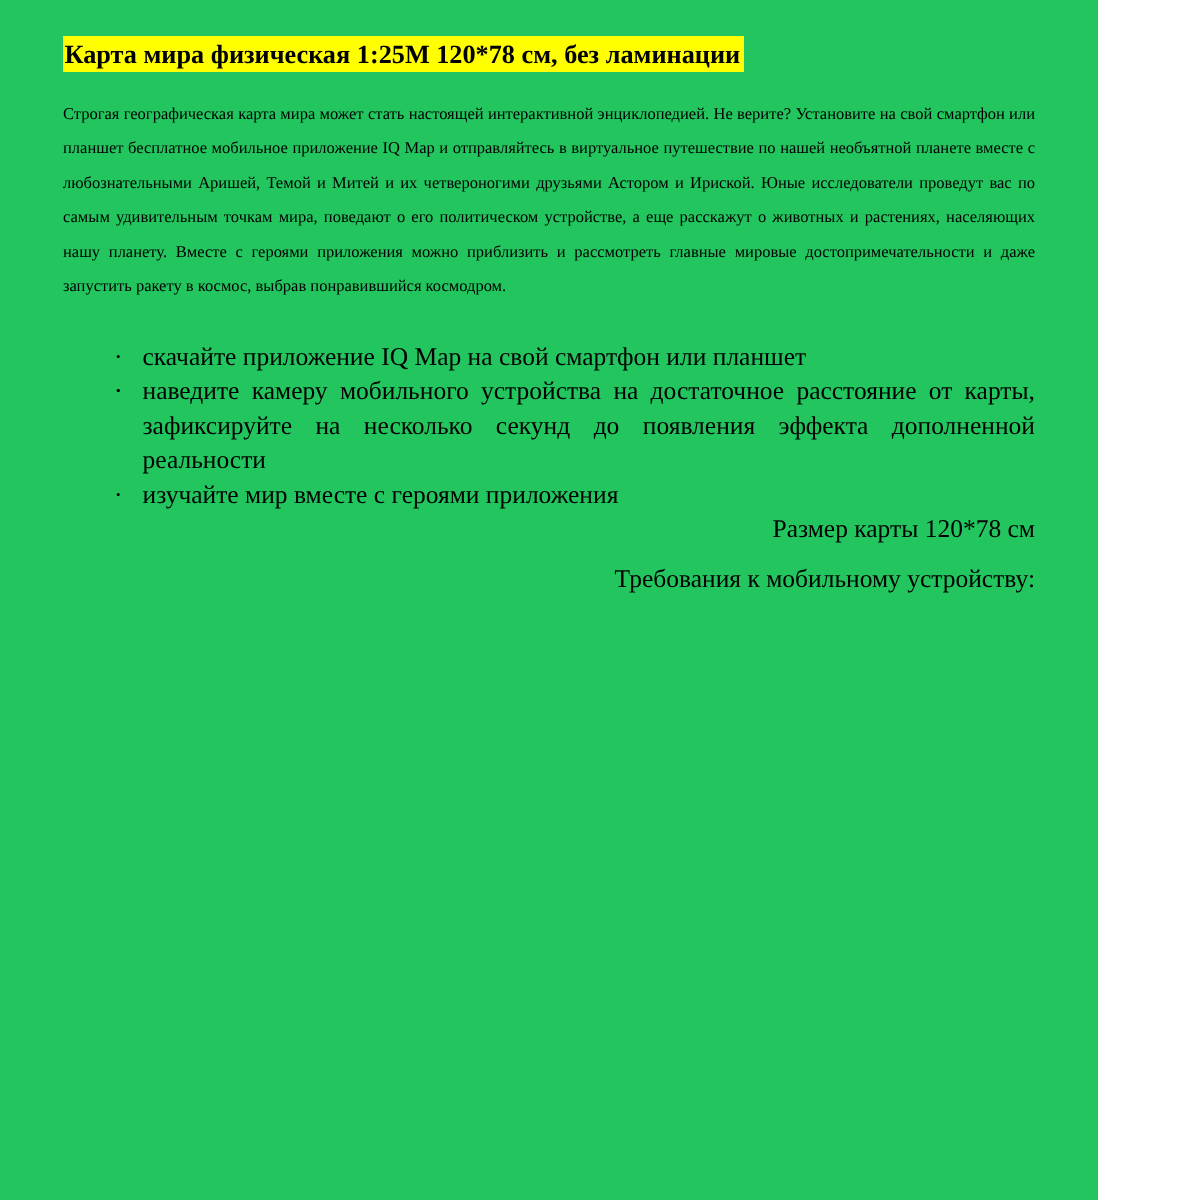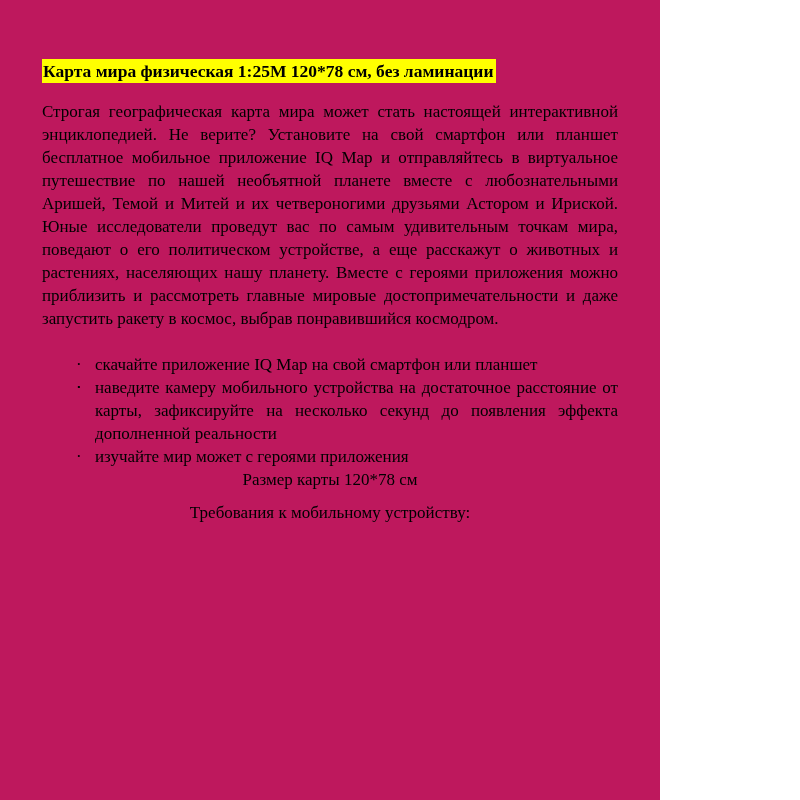--- a/index.html
+++ b/index.html
@@ -5,37 +5,37 @@
   * { margin: 0; padding: 0; box-sizing: border-box; }
   html, body { background: #ffffff; }
   body {
     width: 800px;
     height: 800px;
     font-family: "Liberation Serif", "DejaVu Serif", serif;
     color: #000000;
     overflow: hidden;
   }
   .page {
-    width: 660px;
+    width: 732px;
     height: 800px;
-    padding: 60px 42px 0 42px;
-    background: #be185d;
+    padding: 25px 42px 0 42px;
+    background: #22c55e;
   }
   .doc-title {
     font-size: 17.5px;
     font-weight: bold;
     line-height: 23px;
   }
   .doc-title .hl {
     background: #ffff00;
     padding: 2px 3px 2px 1px;
   }
   .intro {
     margin-top: 17px;
-    font-size: 17px;
+    font-size: 11px;
     line-height: 23px;
     text-align: justify;
   }
   .bullets {
     margin-top: 23px;
     list-style: none;
   }
   .bullet-item {
     position: relative;
     font-size: 17px;
@@ -45,21 +45,21 @@
   }
   .bullet-marker {
     position: absolute;
     left: 34px;
     top: 0;
     font-size: 17px;
   }
   .plain-line {
     font-size: 17px;
     line-height: 23px;
-    text-align: center;
+    text-align: right;
   }
   .req-block {
     margin-top: 10px;
   }
 </style>
 </head>
 <body>
 
 <div class="page">
 
@@ -74,21 +74,21 @@
     </li>
     <li class="bullet-item">
       <span class="bullet-marker">·</span>
     </li>
     <li class="bullet-item">
       <span class="bullet-marker">·</span>
       <span>наведите камеру мобильного устройства на достаточное расстояние от карты, зафиксируйте на несколько секунд до появления эффекта дополненной реальности</span>
     </li>
     <li class="bullet-item">
       <span class="bullet-marker">·</span>
-      <span>изучайте мир может с героями приложения</span>
+      <span>изучайте мир вместе с героями приложения</span>
     </li>
   </ul>
 
   <div class="plain-line">Размер карты 120*78 см</div>
 
 
   <div class="req-block">
     <div class="plain-line">Требования к мобильному устройству:</div>
   </div>
 

